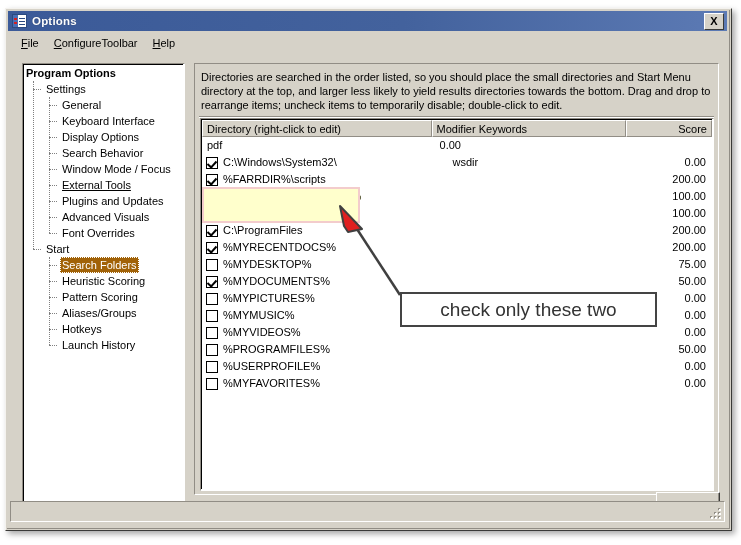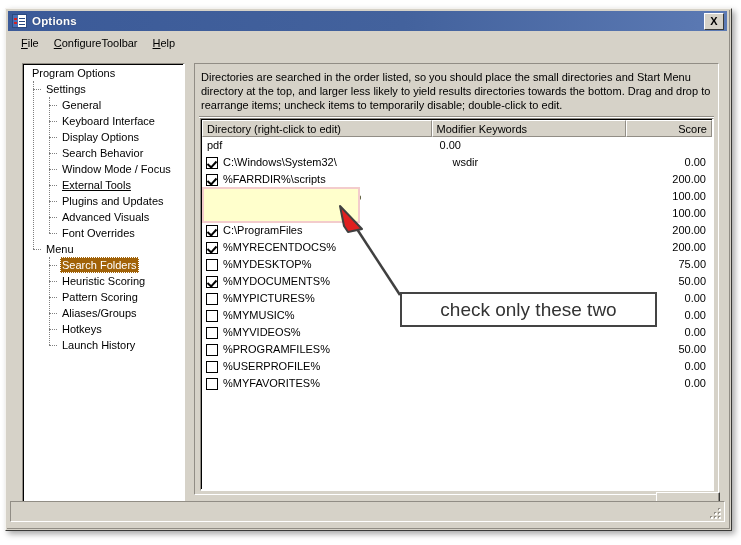--- a/index.html
+++ b/index.html
@@ -416,32 +416,32 @@
 
   <div id="menubar">
     <div class="menu-item"><u>F</u>ile</div>
     <div class="menu-item"><u>C</u>onfigureToolbar</div>
     <div class="menu-item"><u>H</u>elp</div>
   </div>
 
   <div id="tree-panel">
     <div class="tree-inner">
       <div id="tree-nodes">
-          <div class="tree-node"><span class="tree-label" style="margin-left: 6px;">Program Options</span></div>
+          <div class="tree-node"><span class="tree-label" style="margin-left: 0; font-weight: bold;">Program Options</span></div>
           <div class="tree-node"><span class="dotstub" style="left: 9px; top: 8px; width: 8px;"></span><span class="tree-label" style="margin-left: 20px;">Settings</span></div>
           <div class="tree-node"><span class="dotstub" style="left: 25px; top: 8px; width: 8px;"></span><span class="tree-label" style="margin-left: 36px;">General</span></div>
           <div class="tree-node"><span class="dotstub" style="left: 25px; top: 8px; width: 8px;"></span><span class="tree-label" style="margin-left: 36px;">Keyboard Interface</span></div>
           <div class="tree-node"><span class="dotstub" style="left: 25px; top: 8px; width: 8px;"></span><span class="tree-label" style="margin-left: 36px;">Display Options</span></div>
           <div class="tree-node"><span class="dotstub" style="left: 25px; top: 8px; width: 8px;"></span><span class="tree-label" style="margin-left: 36px;">Search Behavior</span></div>
           <div class="tree-node"><span class="dotstub" style="left: 25px; top: 8px; width: 8px;"></span><span class="tree-label" style="margin-left: 36px;">Window Mode / Focus</span></div>
           <div class="tree-node"><span class="dotstub" style="left: 25px; top: 8px; width: 8px;"></span><span class="tree-label" style="margin-left: 36px; text-decoration: underline;">External Tools</span></div>
           <div class="tree-node"><span class="dotstub" style="left: 25px; top: 8px; width: 8px;"></span><span class="tree-label" style="margin-left: 36px;">Plugins and Updates</span></div>
           <div class="tree-node"><span class="dotstub" style="left: 25px; top: 8px; width: 8px;"></span><span class="tree-label" style="margin-left: 36px;">Advanced Visuals</span></div>
           <div class="tree-node"><span class="dotstub" style="left: 25px; top: 8px; width: 8px;"></span><span class="tree-label" style="margin-left: 36px;">Font Overrides</span></div>
-          <div class="tree-node"><span class="dotstub" style="left: 9px; top: 8px; width: 8px;"></span><span class="tree-label" style="margin-left: 20px;">Menu</span></div>
+          <div class="tree-node"><span class="dotstub" style="left: 9px; top: 8px; width: 8px;"></span><span class="tree-label" style="margin-left: 20px;">Start</span></div>
           <div class="tree-node selected"><span class="dotstub" style="left: 25px; top: 8px; width: 8px;"></span><span class="tree-label" style="margin-left: 36px;">Search Folders</span></div>
           <div class="tree-node"><span class="dotstub" style="left: 25px; top: 8px; width: 8px;"></span><span class="tree-label" style="margin-left: 36px;">Heuristic Scoring</span></div>
           <div class="tree-node"><span class="dotstub" style="left: 25px; top: 8px; width: 8px;"></span><span class="tree-label" style="margin-left: 36px;">Pattern Scoring</span></div>
           <div class="tree-node"><span class="dotstub" style="left: 25px; top: 8px; width: 8px;"></span><span class="tree-label" style="margin-left: 36px;">Aliases/Groups</span></div>
           <div class="tree-node"><span class="dotstub" style="left: 25px; top: 8px; width: 8px;"></span><span class="tree-label" style="margin-left: 36px;">Hotkeys</span></div>
           <div class="tree-node"><span class="dotstub" style="left: 25px; top: 8px; width: 8px;"></span><span class="tree-label" style="margin-left: 36px;">Launch History</span></div>
           <div class="dotline" style="left: 9px; top: 16px; height: 168px;"></div>
           <div class="dotline" style="left: 25px; top: 32px; height: 136px;"></div>
           <div class="dotline" style="left: 25px; top: 192px; height: 88px;"></div>
         </div>

